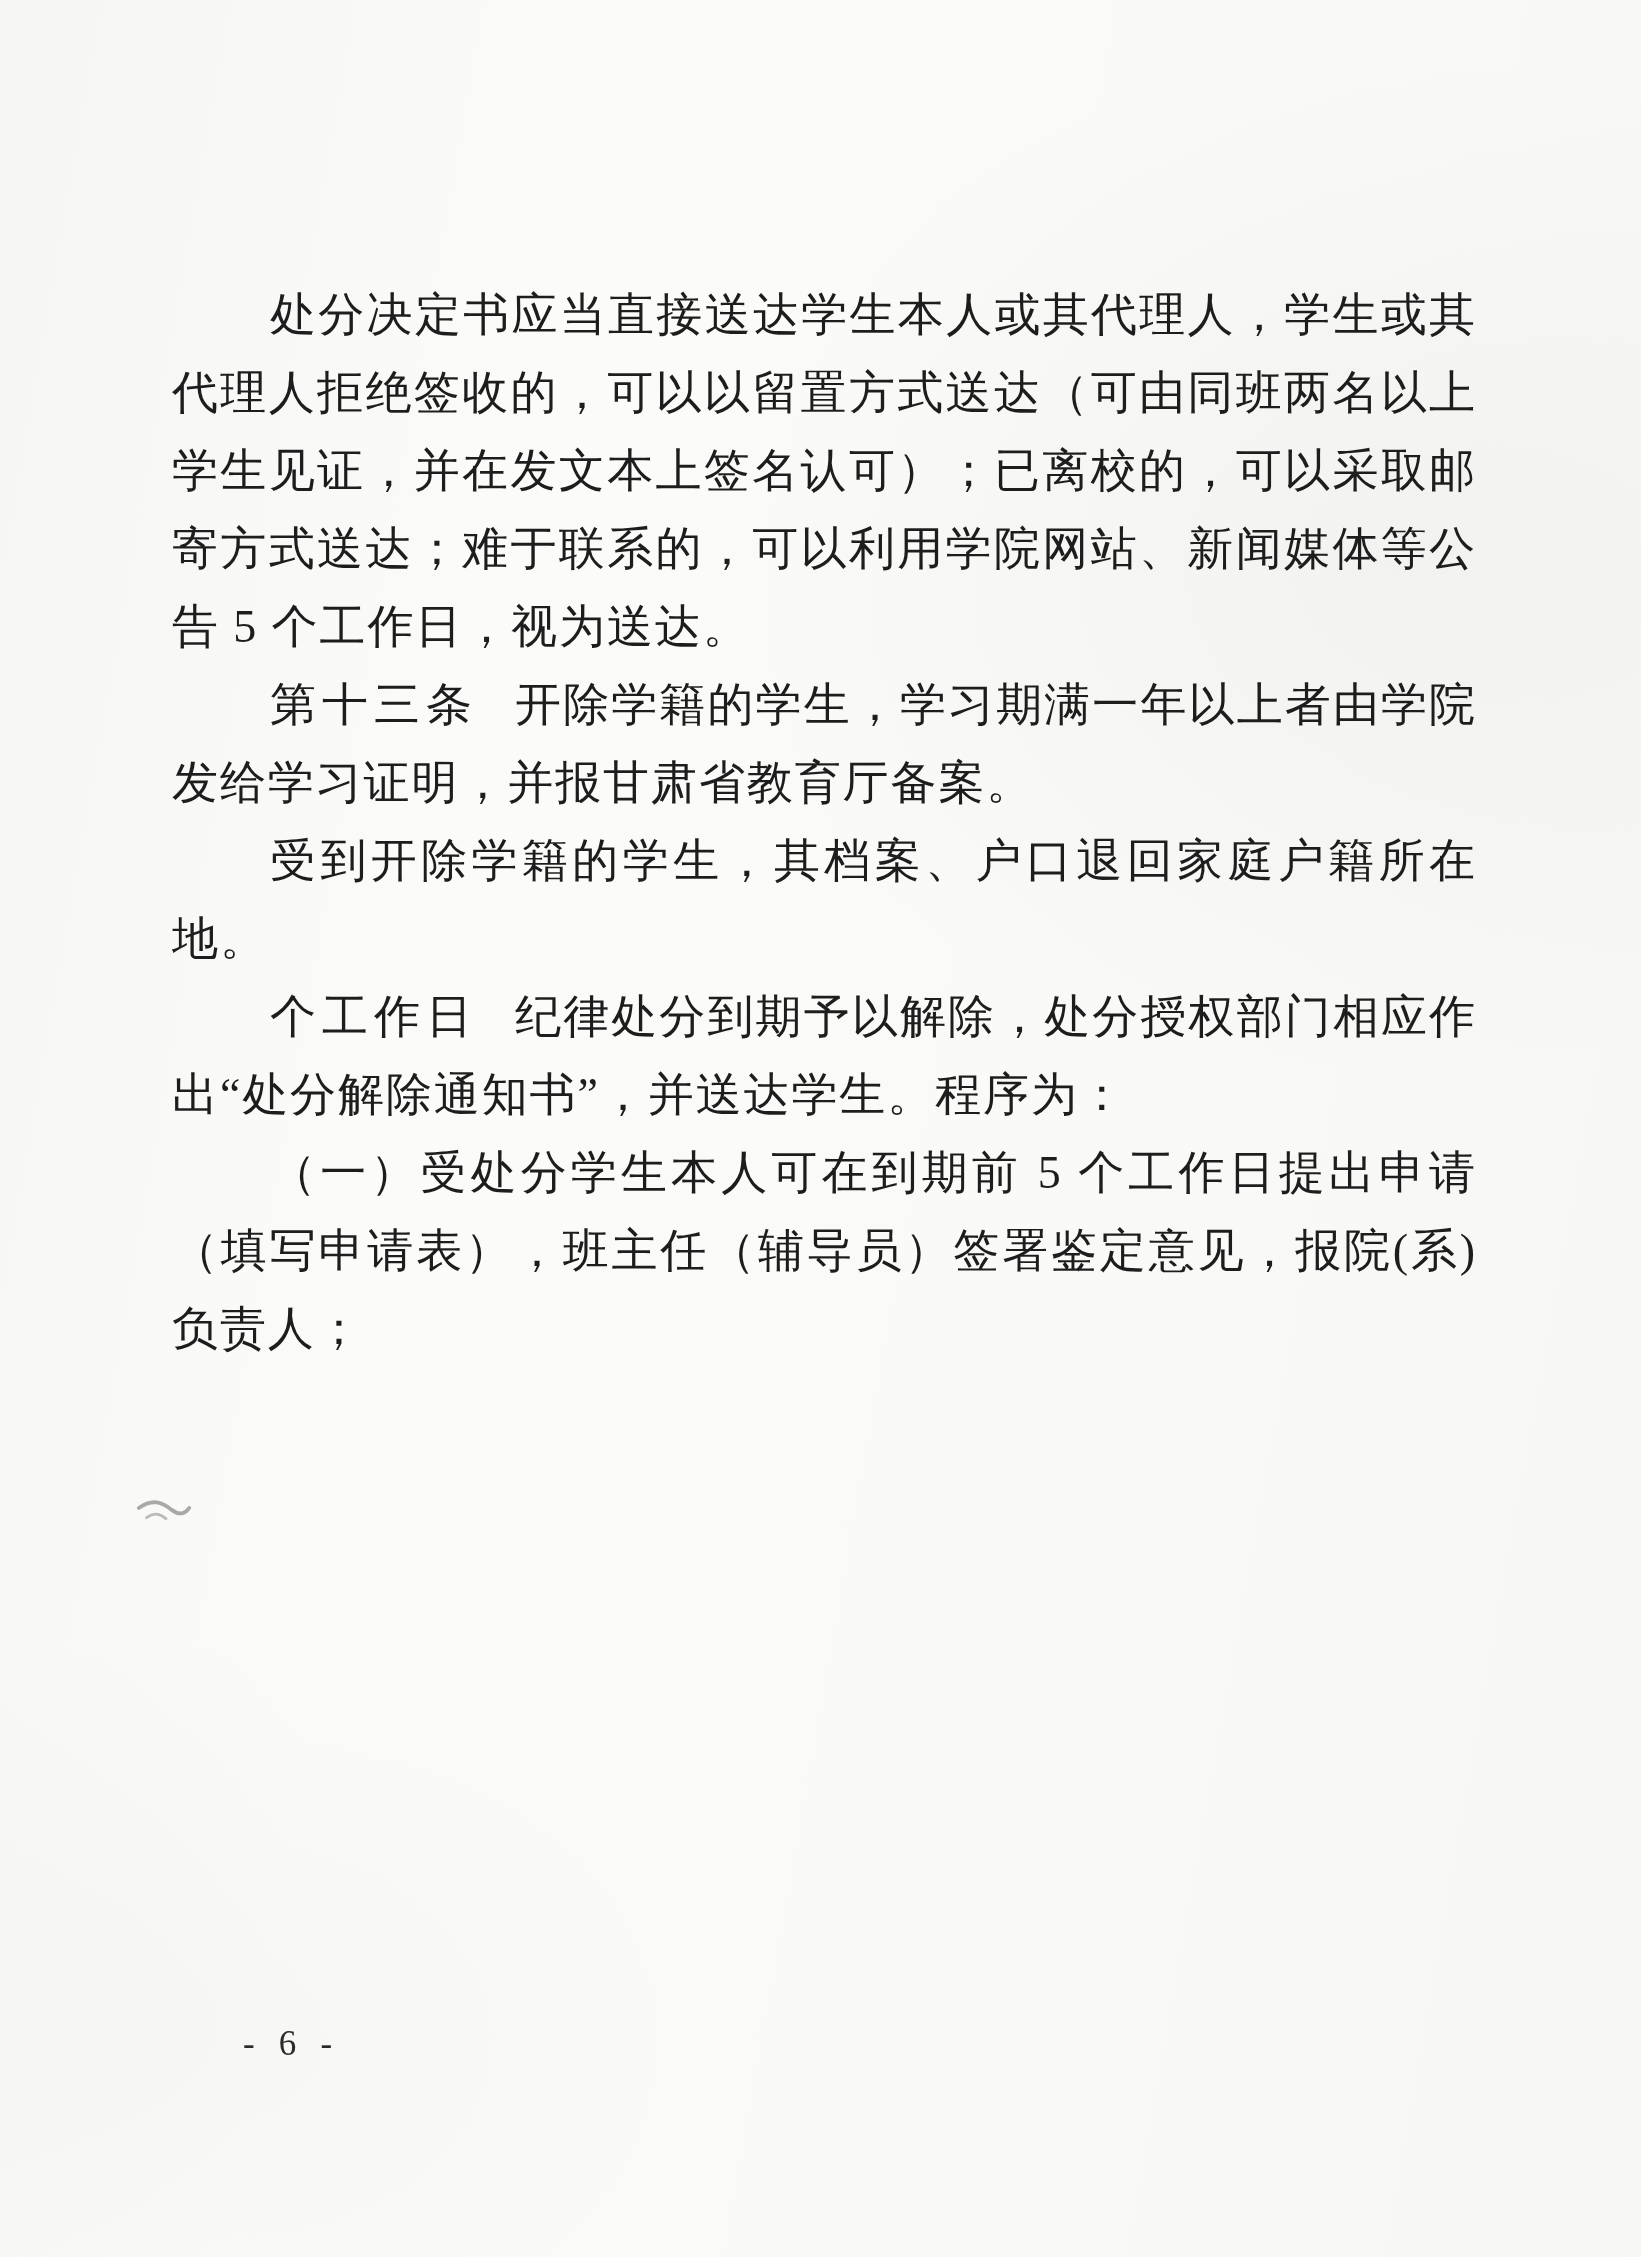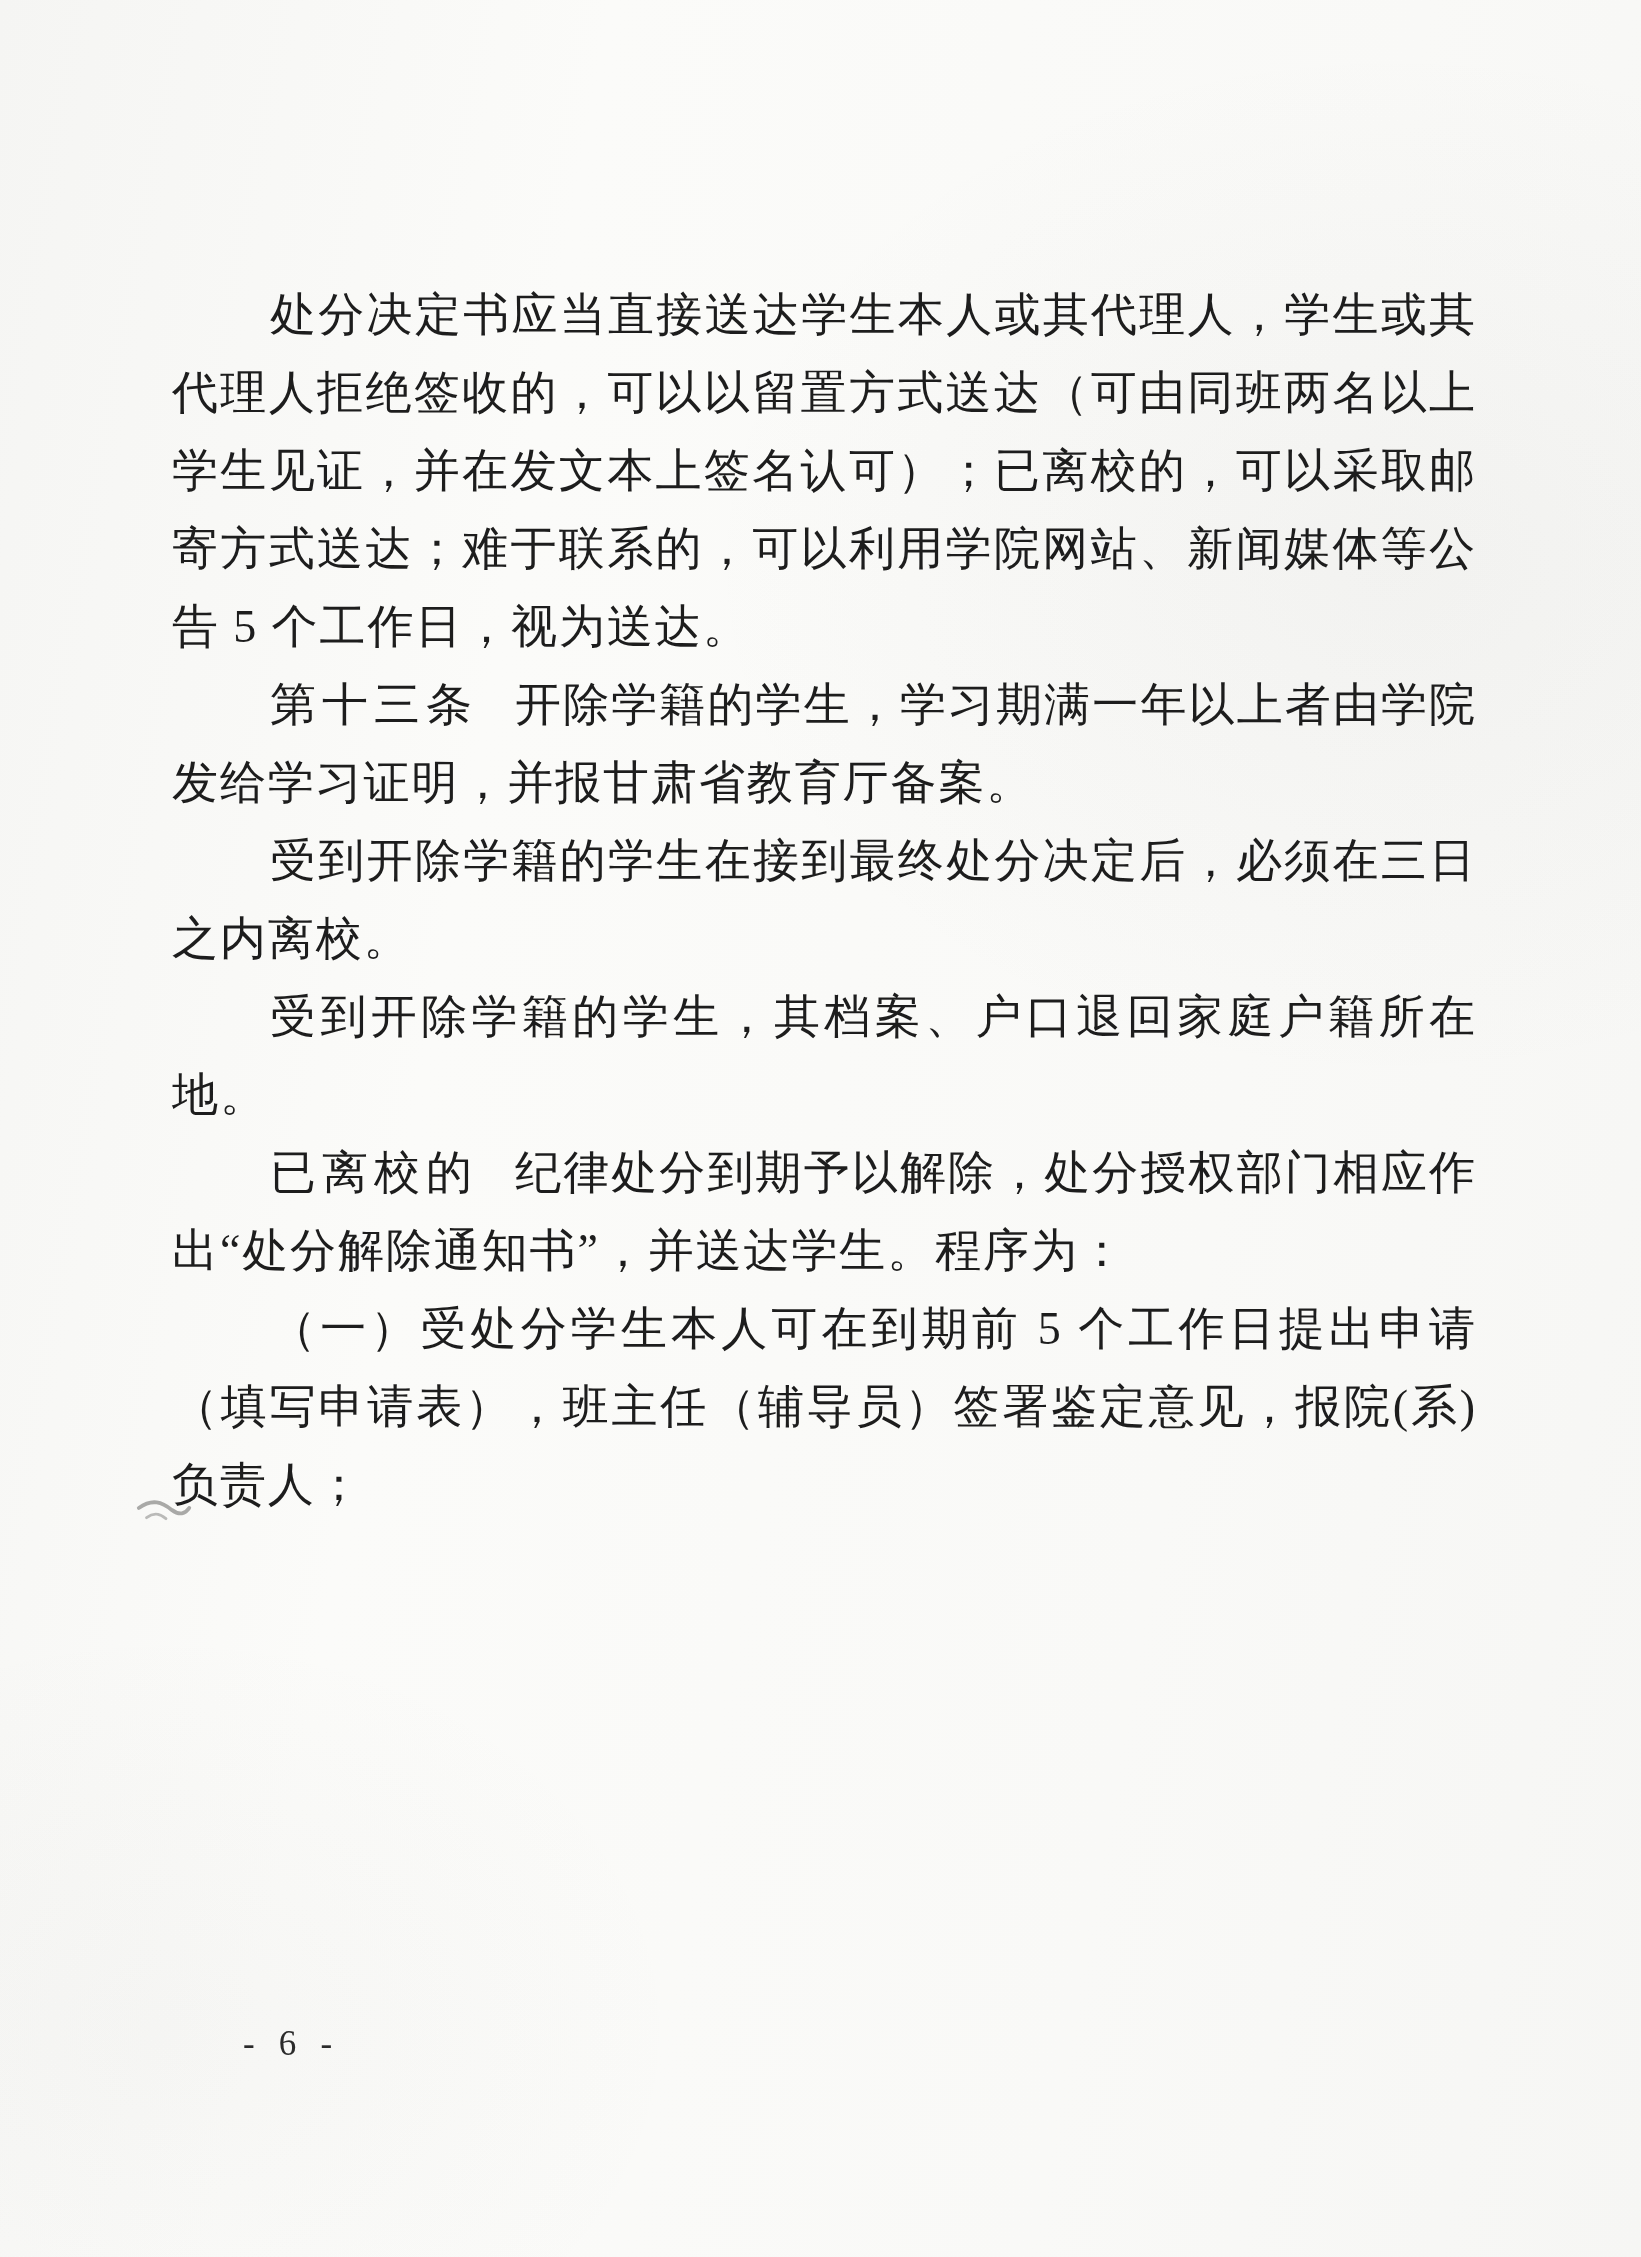--- a/index.html
+++ b/index.html
@@ -64,25 +64,24 @@
 <body>
 
 <div class="page">
 
   <div class="text-block">
 
     <p><span>处分决定书应当直接送达学生本人或其代理人，学生或其代理人拒绝签收的，可以以留置方式送达（可由同班两名以上学生见证，并在发文本上签名认可）；已离校的，可以采取邮寄方式送达；难于联系的，可以利用学院网站、新闻媒体等公告 5 个工作日，视为送达。</span></p>
 
     <p><span class="term">第十三条</span><span>开除学籍的学生，学习期满一年以上者由学院发给学习证明，并报甘肃省教育厅备案。</span></p>
 
-    <p><span>受到开除学籍的学生在接到最终处分决定后，必须在三日之内离校。</span></p>
 
     <p><span>受到开除学籍的学生，其档案、户口退回家庭户籍所在地。</span></p>
 
-    <p><span class="term">已离校的</span><span>纪律处分到期予以解除，处分授权部门相应作出“处分解除通知书”，并送达学生。程序为：</span></p>
+    <p><span class="term">个工作日</span><span>纪律处分到期予以解除，处分授权部门相应作出“处分解除通知书”，并送达学生。程序为：</span></p>
 
     <p><span>（一）受处分学生本人可在到期前 5 个工作日提出申请（填写申请表），班主任（辅导员）签署鉴定意见，报院(系)负责人；</span></p>
 
 
 
   </div>
 
   <svg class="ink-mark" viewBox="0 0 96 66" xmlns="http://www.w3.org/2000/svg">
     <path d="M6 34 C 20 24, 30 28, 40 36 C 48 42, 54 40, 58 34" fill="none" stroke="#8f8f8d" stroke-width="4" stroke-linecap="round"></path>
     <path d="M14 44 C 22 38, 28 40, 34 45" fill="none" stroke="#a5a5a3" stroke-width="3" stroke-linecap="round"></path>

